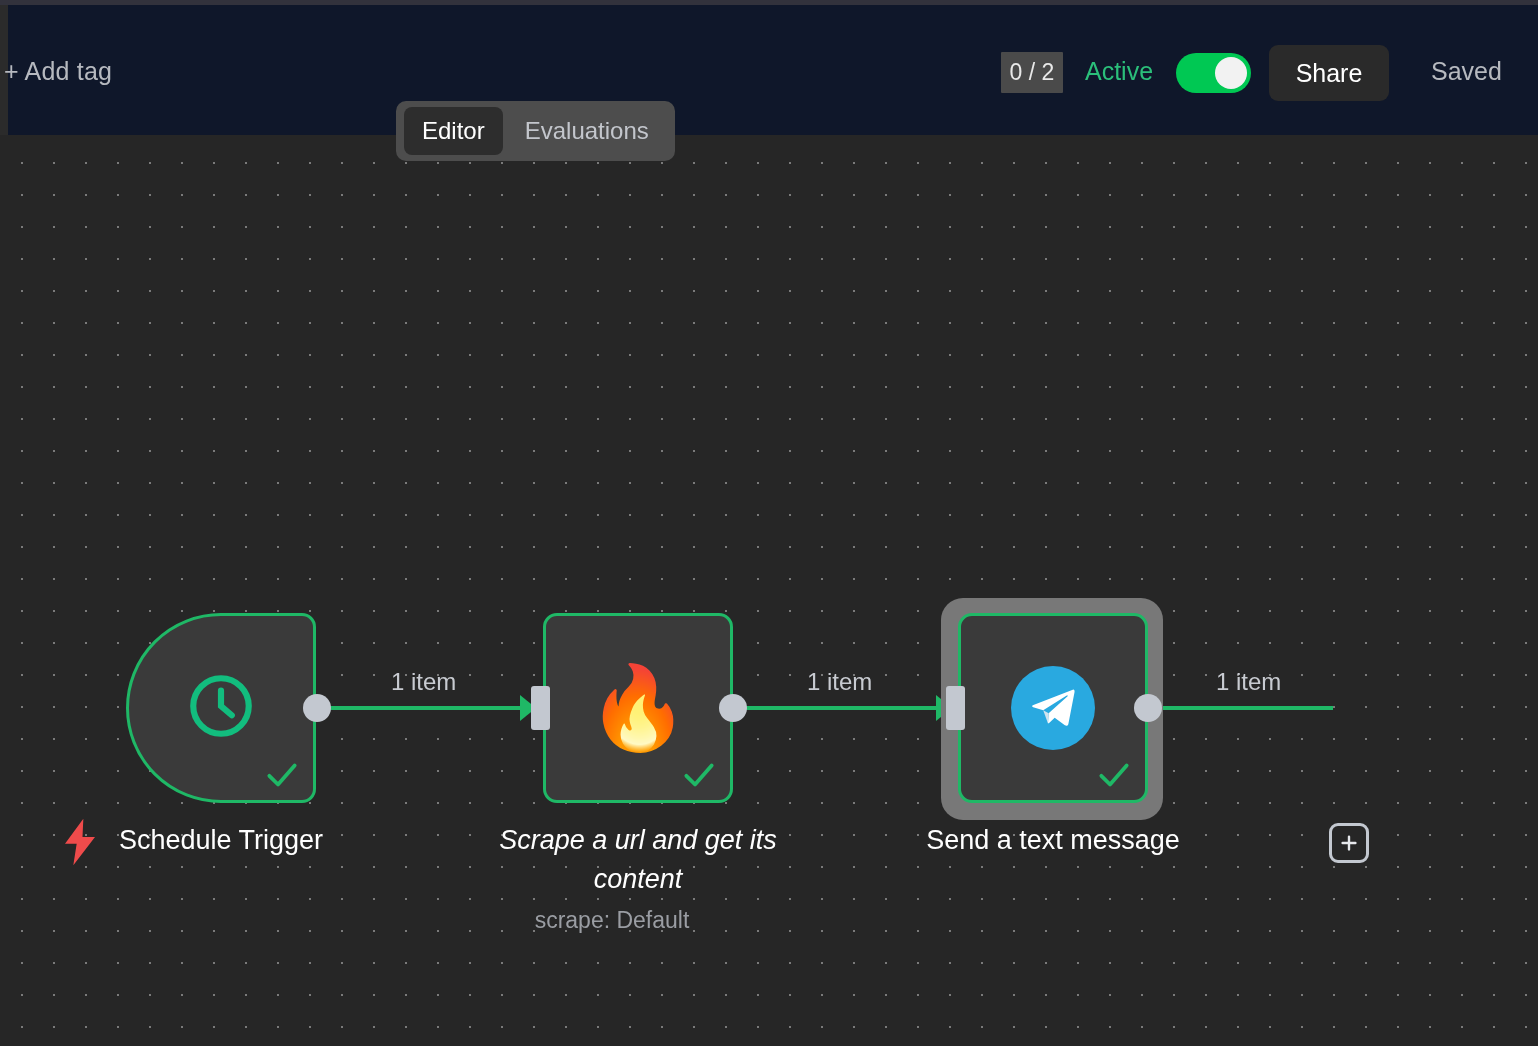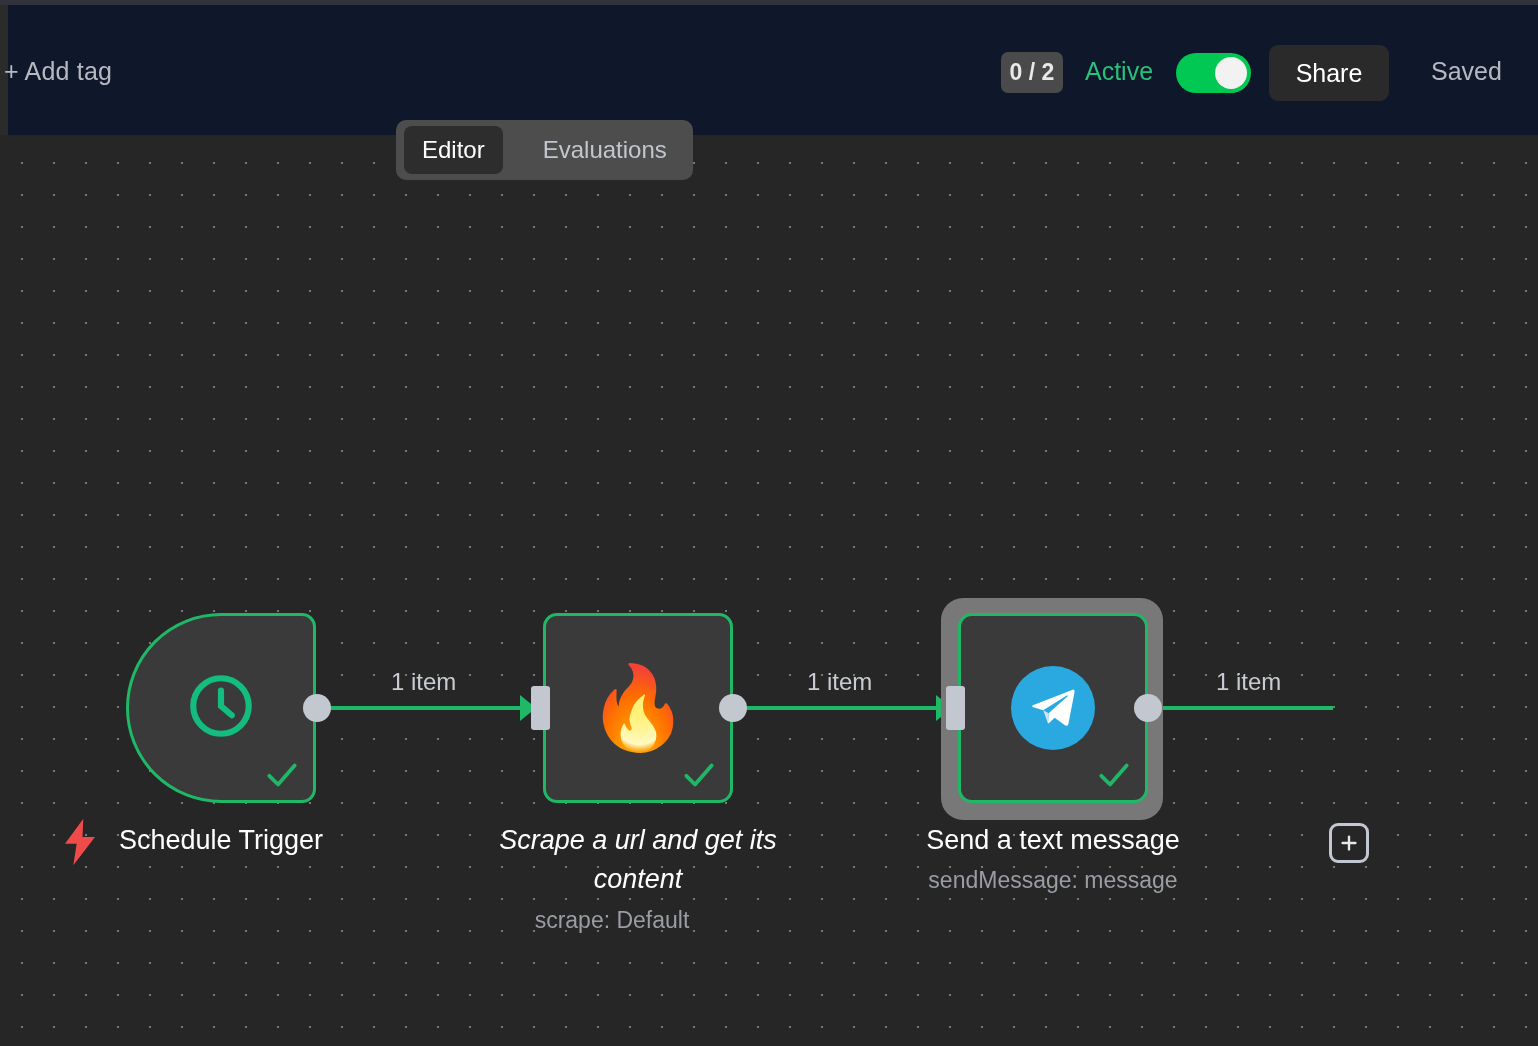--- a/index.html
+++ b/index.html
@@ -21,24 +21,24 @@
     position:absolute; left:8px; top:5px; width:1538px; height:130px;
     background:#0f172a;
   }
   #add-tag {
     position:absolute; left:-4px; top:52px;
     font-size:25px; color:#b6b9bf; letter-spacing:.2px;
     white-space:nowrap;
   }
   #trigger-count {
     position:absolute; left:993px; top:47px;
-    width:62px; height:41px; border-radius:7px;
+    width:62px; height:41px; border-radius:1px;
     background:#4a4a4a;
     display:flex; align-items:center; justify-content:center;
-    font-size:23px; color:#e8e8e8;font-weight:bold;
+    font-size:23px; color:#e8e8e8;
   }
   #active-label {
     position:absolute; left:1077px; top:52px;
     font-size:25px; color:#2bbf7a;
   }
   #active-toggle {
     position:absolute; left:1168px; top:48px;
     width:75px; height:40px; border-radius:20px;
     background:#00c853;
   }
@@ -55,25 +55,25 @@
     font-size:25px; color:#ffffff;
     cursor:pointer;
   }
   #saved-label {
     position:absolute; left:1423px; top:52px;
     font-size:25px; color:#b6b9bf;
   }
 
   
   #tabbar {
-    position:absolute; left:396px; top:120px;
+    position:absolute; left:396px; top:101px;
     height:60px; border-radius:10px;
     background:#4d4d4d;
     display:flex; align-items:center;
-    padding:6px 8px; gap:22px;
+    padding:6px 8px; gap:4px;
     z-index:5;
   }
   .tab {
     height:48px; padding:0 18px; border-radius:8px;
     display:flex; align-items:center;
     font-size:24px; color:#c3c6cc; cursor:pointer;
     white-space:nowrap;
   }
   .tab.active { background:#2d2d2d; color:#ffffff; }
 
@@ -252,21 +252,20 @@
         </svg>
       </div>
     </div>
     <svg class="node-check" viewBox="0 0 24 24" fill="none" stroke="#1fb866" stroke-width="2.4" stroke-linecap="round" stroke-linejoin="round">
       <path d="M4 12.5 L9.5 18 L20 6"></path>
     </svg>
   </div>
   <div class="port-in" style="left:946px; top:551px;"></div>
   <div class="port-out" style="left:1134px; top:559px;"></div>
   <div class="node-label" style="left:873px; top:686px; width:360px;">Send a text message</div>
-  <div class="node-sublabel" style="left:873px; top:732px; width:360px;">sendMessage: message</div>
 
   <div id="add-node-button">
     <svg width="22" height="22" viewBox="0 0 24 24" stroke="#e6e8ec" stroke-width="2.6" stroke-linecap="round">
       <path d="M12 5 L12 19 M5 12 L19 12"></path>
     </svg>
   </div>
 
 </div>
 
 </body></html>

